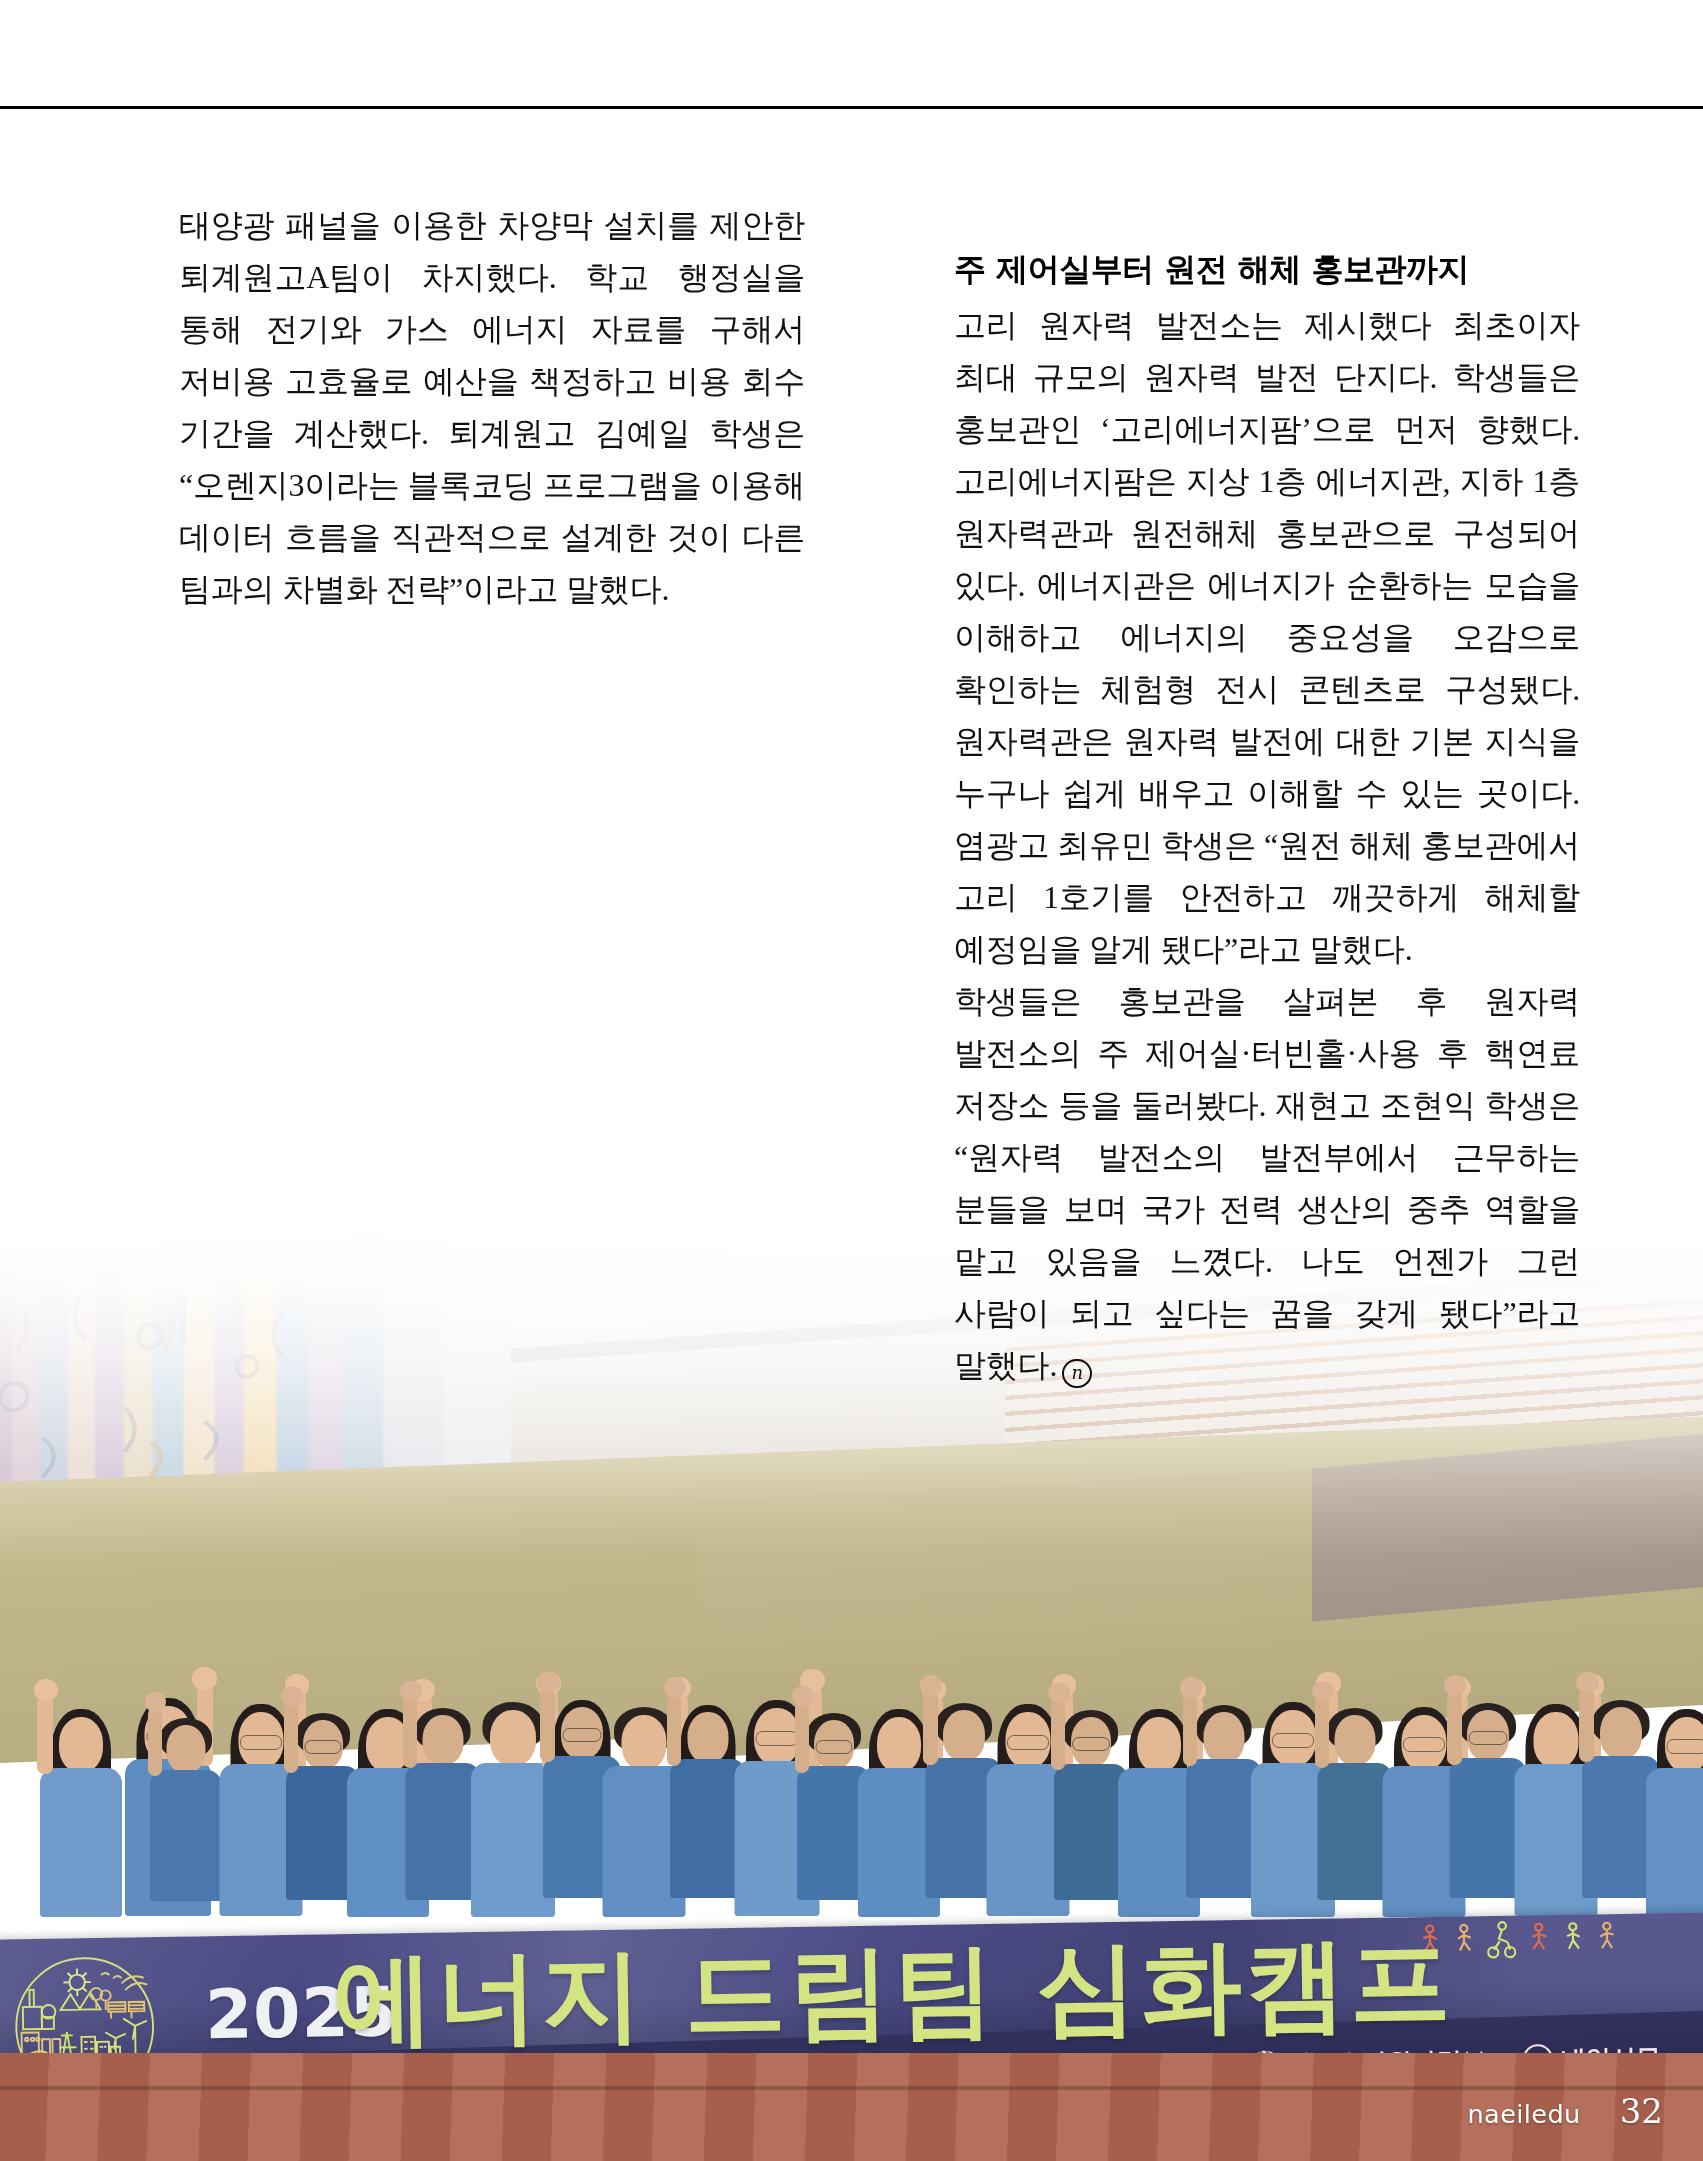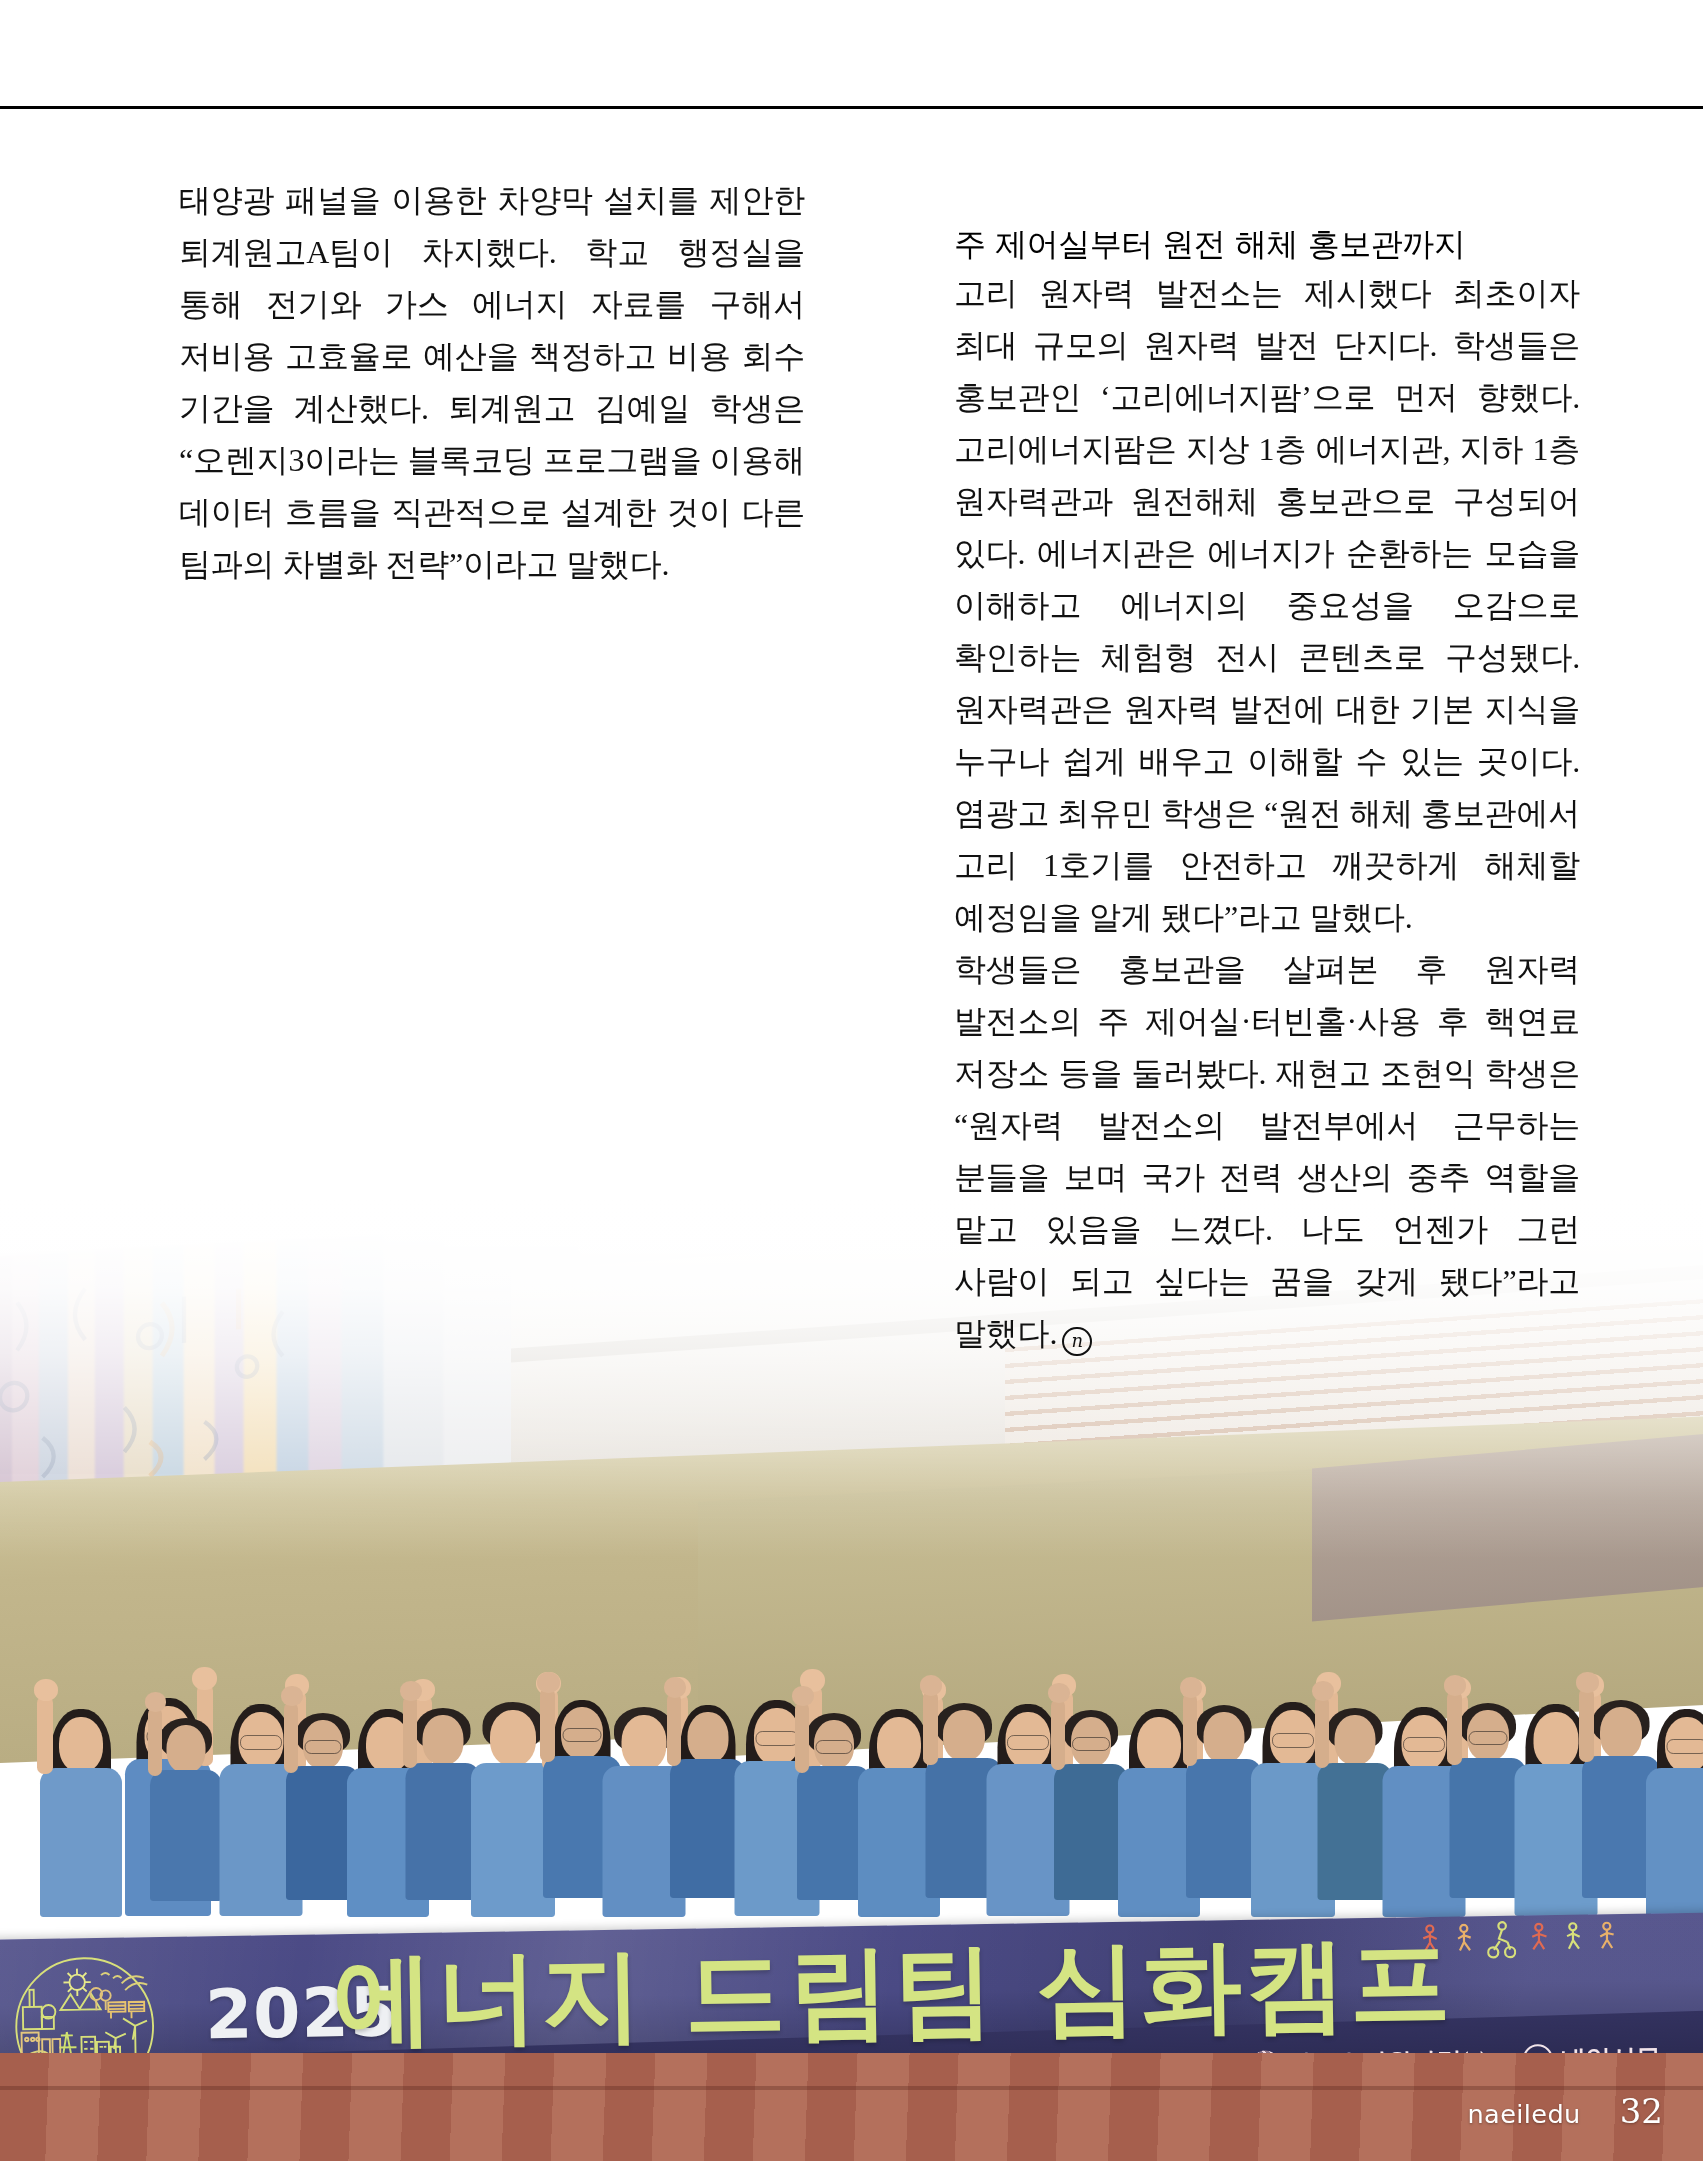--- a/index.html
+++ b/index.html
@@ -280,42 +280,42 @@
       rgba(255,255,255,.74) 44%,
       rgba(255,255,255,.44) 64%,
       rgba(255,255,255,.14) 84%,
       rgba(255,255,255,0) 100%);
     pointer-events: none;
   }
 
   
   .column {
     position: absolute;
-    top: 174px;
+    top: 199px;
     width: 626px;
     font-size: 32px;
     line-height: 52px;
     color: #111111;
     letter-spacing: -0.2px;
     word-break: keep-all;
   }
   #col-left  { left: 179px; }
   #col-right { left: 954px; }
 
   .para { margin: 0; text-align: justify; text-justify: inter-character; }
   .para + .para { margin-top: 0; }
 
   .subhead {
     font-family: "DejaVu Sans", "Liberation Sans", sans-serif;
-    font-weight: normal;
+    font-weight: bold;
     font-size: 32px;
     line-height: 44px;
     letter-spacing: -0.5px;
     color: #000;
-    margin: 48px 0 1px 0;
+    margin: 48px 0 8px 0;
   }
 
   .endmark {
     display: inline-flex;
     align-items: center; justify-content: center;
     width: 25.6px; height: 25.6px;
     border: 2.1px solid #111;
     border-radius: 50%;
     font-family: "DejaVu Serif", serif;
     font-style: italic;

